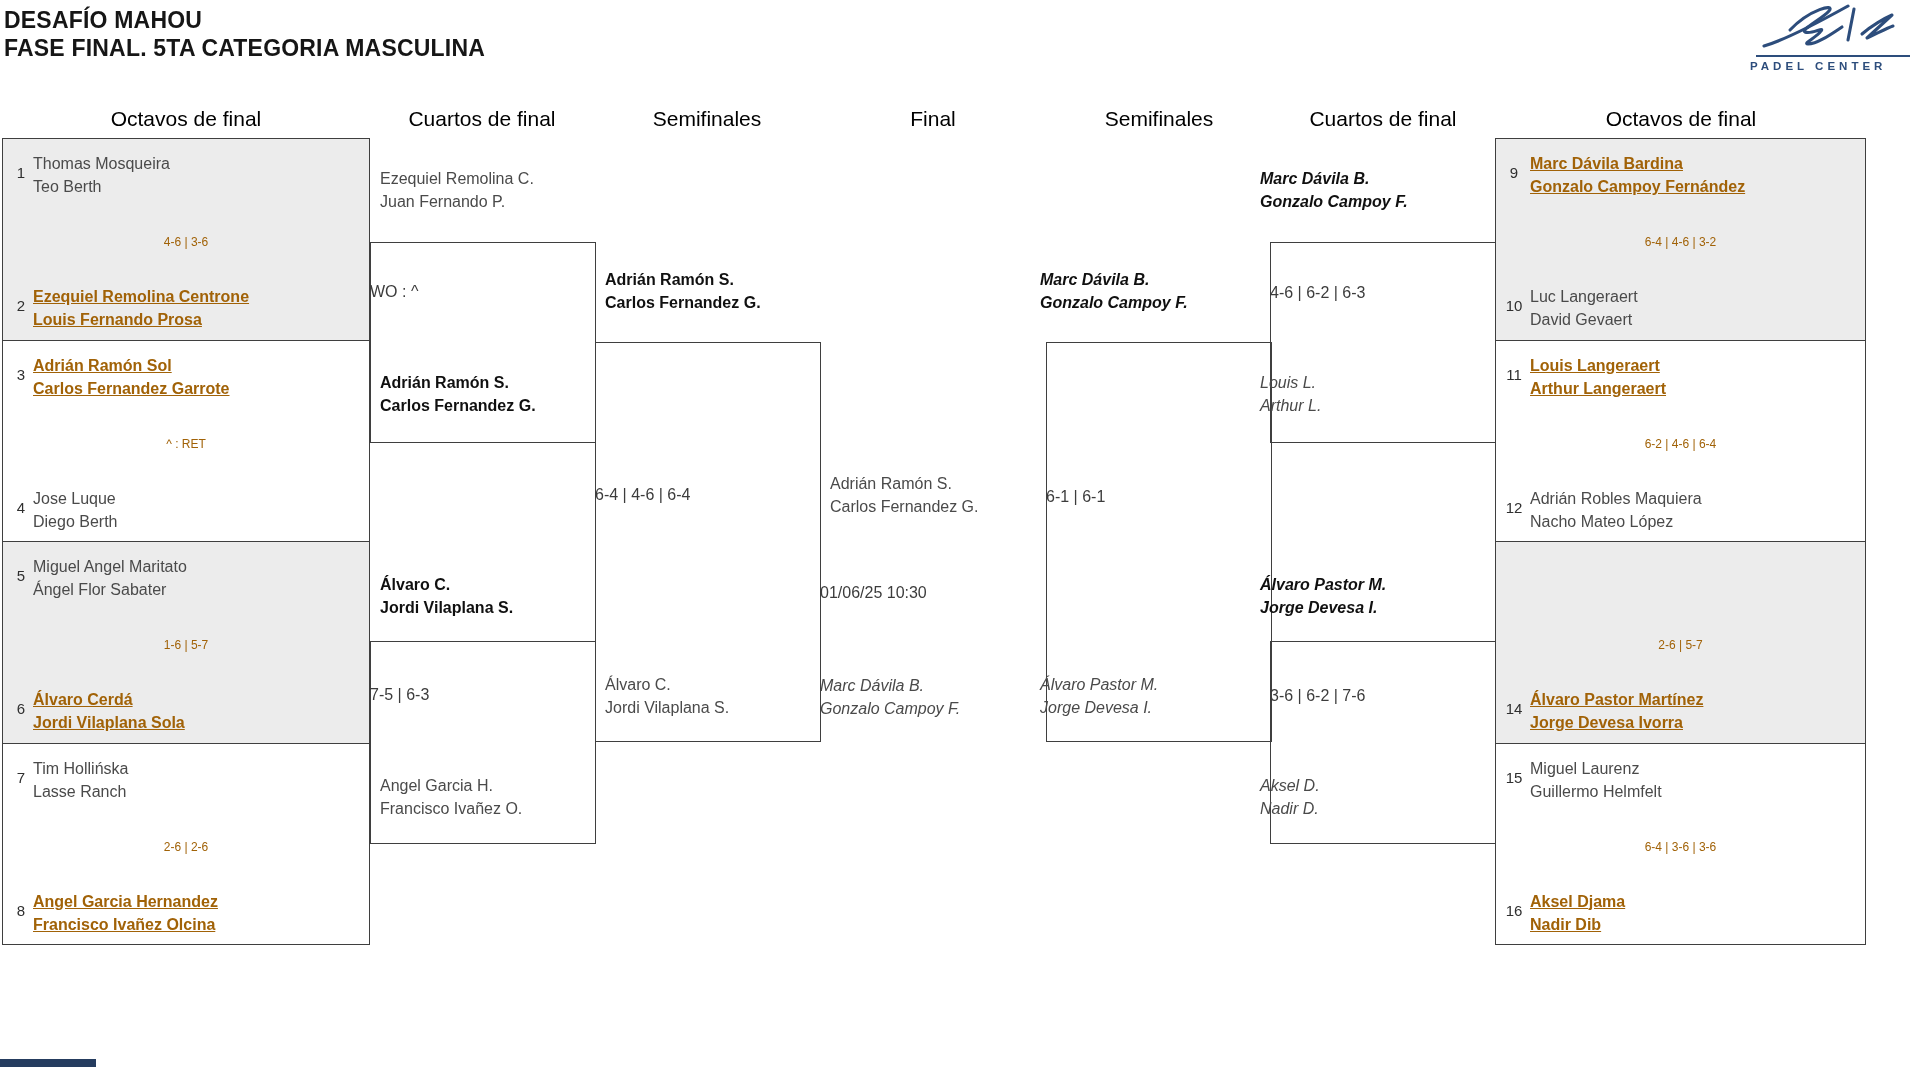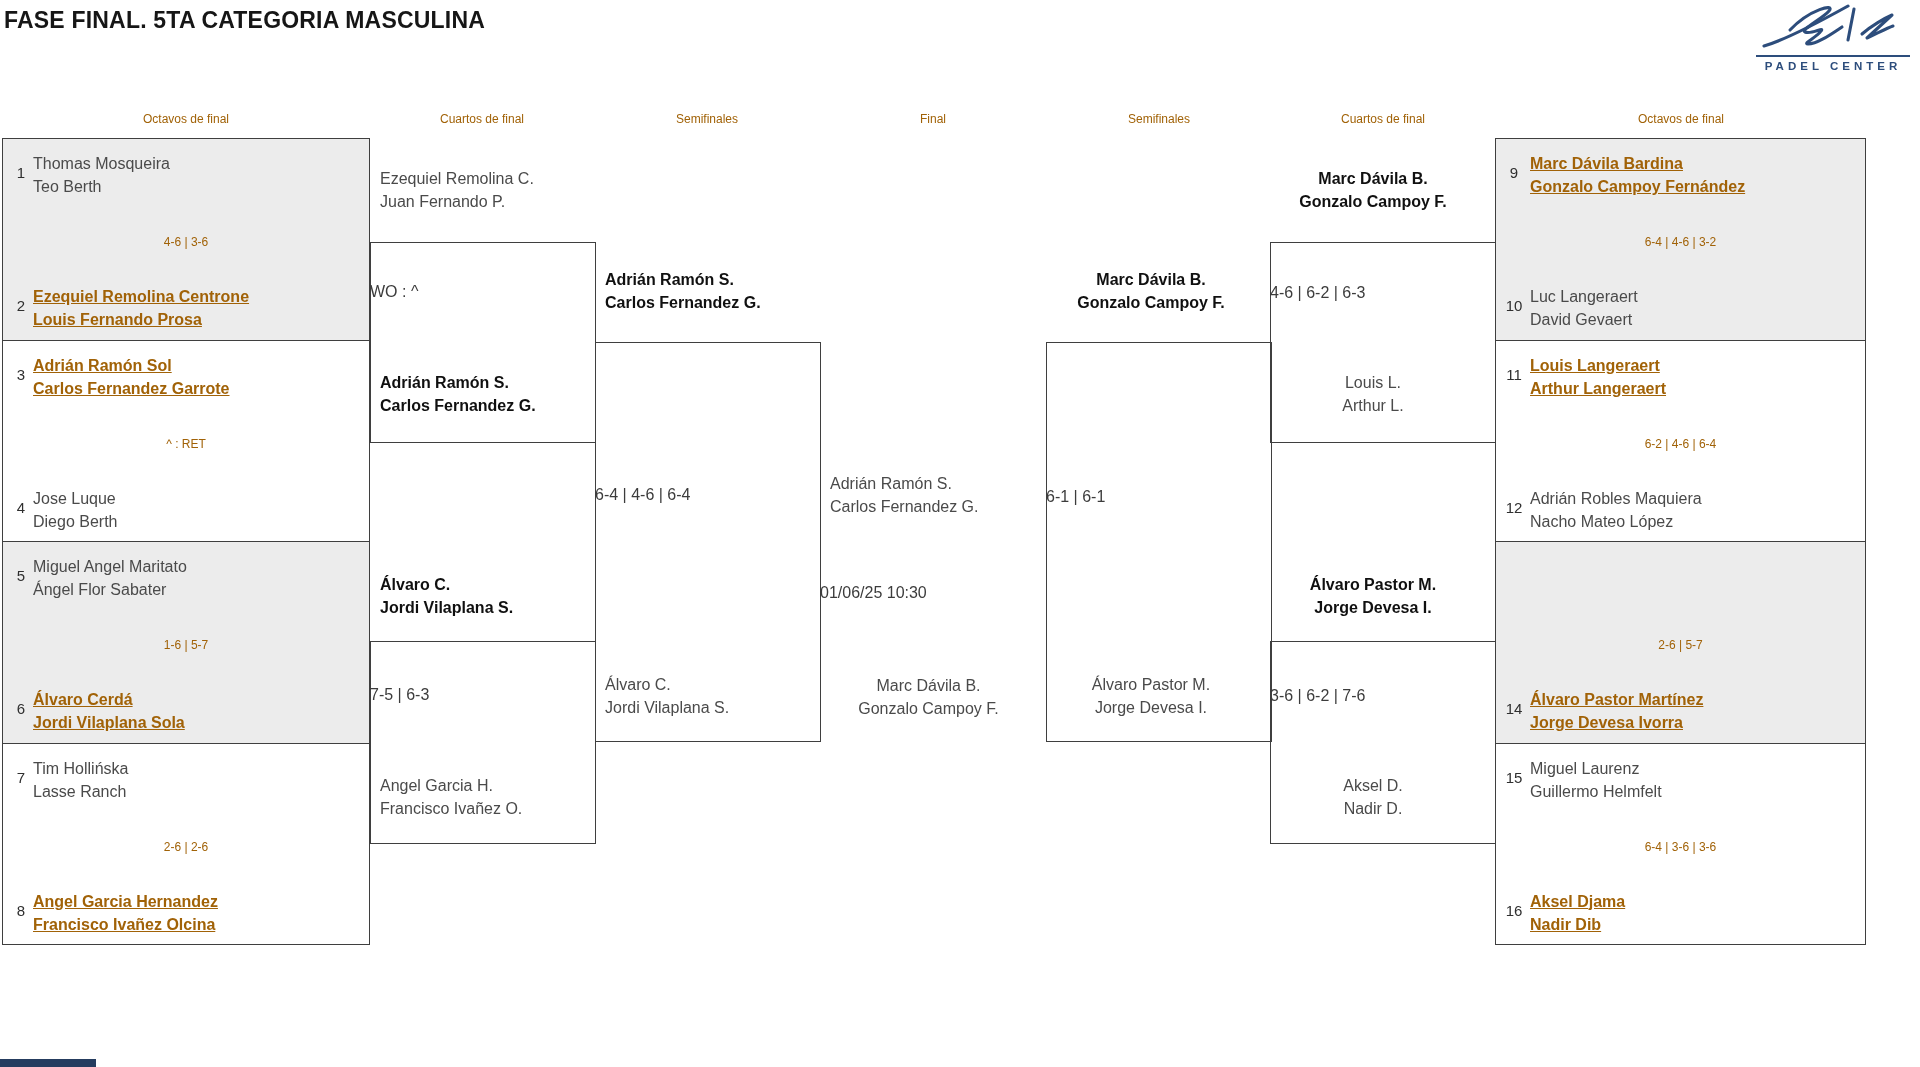--- a/index.html
+++ b/index.html
@@ -3,57 +3,58 @@
 <meta charset="utf-8">
 <style>
   html,body{margin:0;padding:0;background:#fff;}
   .page{position:relative;width:1920px;height:1067px;background:#ffffff;
         font-family:"Liberation Sans",sans-serif;overflow:hidden;}
 
   .title{position:absolute;left:4px;top:6px;font-size:23px;font-weight:700;
          color:#161616;line-height:28px;letter-spacing:.2px;}
 
   .round-header{position:absolute;top:109px;width:240px;text-align:center;
-                font-size:12px;color:#a16207;line-height:20px;}
+                font-size:21px;color:#000000;line-height:20px;}
 
   .box{position:absolute;border:1px solid #3f3f3f;box-sizing:border-box;background:transparent;}
   .r16{display:flex;flex-direction:column;background:#fff;}
   .r16 .cell{flex:1 1 0;position:relative;border-bottom:1px solid #3f3f3f;background:#fff;}
   .r16 .cell:last-child{border-bottom:none;}
   .r16 .cell.gray{background:#ececec;}
 
   .pair{position:absolute;left:0;right:8px;}
   .pair .seed{position:absolute;left:6px;top:12px;width:24px;text-align:center;
               font-size:15px;color:#2f2f2f;}
   .pair .names{margin-left:30px;font-size:16px;line-height:23px;color:#4a4a4a;}
   .r16-right .pair .names{margin-left:34px;}
   .pair.bold .names{font-weight:700;color:#a16207;text-decoration:underline;}
   .pair-a{top:13px;}
   .pair-b{top:146px;}
   .cell-score{position:absolute;left:0;right:0;top:92px;text-align:center;
               font-size:12px;color:#a16207;line-height:22px;}
 
   .lbl{position:absolute;font-size:16px;line-height:23px;color:#4a4a4a;}
   .lbl.bold{font-weight:700;color:#101010;}
-  .lbl.right{text-align:center;}
+  .lbl.right{text-align:left;font-style:italic;}
   .score-lbl{position:absolute;text-align:left;font-size:16px;color:#3c3c3c;line-height:20px;}
 
   .logo{position:absolute;left:1750px;top:2px;width:166px;height:72px;}
   .logo-rule{border-top:2px solid #2d4d7c;margin:1px 6px 3px 6px;}
-  .logo-word{text-align:center;font-size:11.5px;font-weight:700;letter-spacing:4px;
+  .logo-word{text-align:left;font-size:11.5px;font-weight:700;letter-spacing:4px;
              color:#2d4d7c;white-space:nowrap;}
 
   .corner-strip{position:absolute;left:0;top:1059px;width:96px;height:8px;background:#253c5f;}
 </style>
 </head>
 <body>
 
 <div class="page">
 
   <div class="title">
+    <div>DESAFÍO MAHOU</div>
     <div>FASE FINAL. 5TA CATEGORIA MASCULINA</div>
   </div>
 
   <div class="logo">
     <svg width="166" height="48" viewBox="0 0 166 48">
       <g fill="none" stroke="#2d4d7c" stroke-width="3.1" stroke-linecap="round" stroke-linejoin="round">
         <path d="M40 28 C60 7 86 1 79 9 C72 17 50 28 55 30 C61 33 75 24 71 29 C67 35 52 42 58 42 C67 42 80 33 92 25"></path>
         <path d="M14 44 C38 37 80 14 98 4"></path>
         <path d="M104 7 L98 38"></path>
         <path d="M112 32 C121 24 135 16 142 13 L117 36 C126 32 137 26 143 24"></path>

